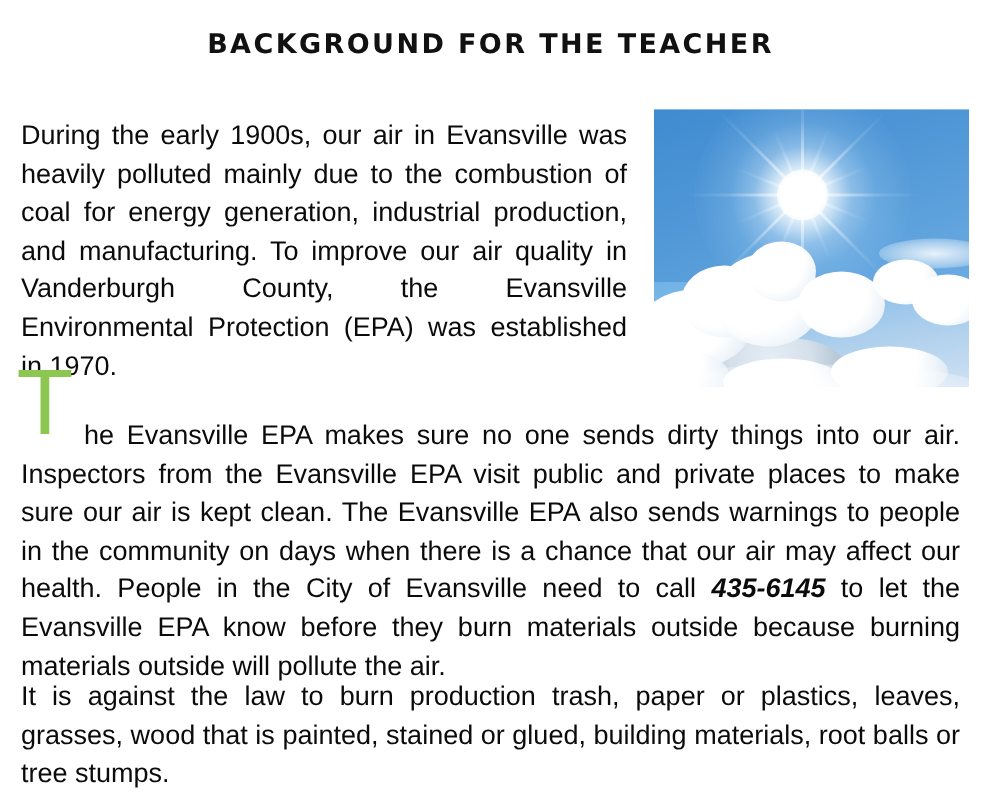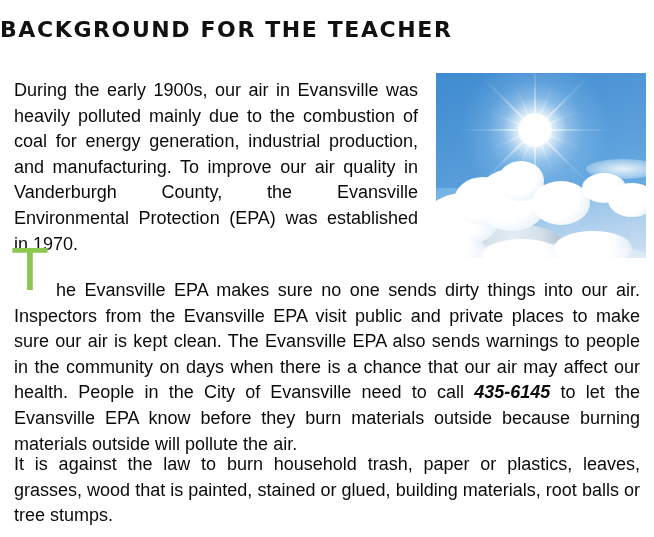--- a/index.html
+++ b/index.html
@@ -22,23 +22,24 @@
     height: 537px;
     box-sizing: border-box;
   }
 
   
   .title {
     position: absolute;
     left: 0;
     top: 17px;
     width: 654px;
+    text-align: center;
     font-family: "DejaVu Sans", sans-serif;
     font-weight: bold;
-    font-size: 22px;
+    font-size: 18px;
     letter-spacing: 1.6px;
     text-transform: uppercase;
     color: #111111;
     line-height: 26px;
     white-space: nowrap;
   }
 
   
   .sky-photo {
     position: absolute;
@@ -199,15 +200,15 @@
     <div class="cloud" style="left:118px; top:158px; width:78px; height:34px;"></div>
     <div class="cloud wisp" style="left:0px; top:170px; width:214px; height:26px;"></div>
   </div>
 
   <div class="para para-1">During the early 1900s, our air in Evansville was heavily polluted mainly due to the combustion of coal for energy generation, industrial production, and manufacturing. To improve our air quality in Vanderburgh County, the Evansville Environmental Protection (EPA) was established in 1970.</div>
 
   <div class="dropcap">T</div>
 
   <div class="para para-2"><span class="indent-spacer"></span><span>he Evansville EPA makes sure no one sends dirty things into our air. Inspectors from the Evansville EPA visit public and private places to make sure our air is kept clean. The Evansville EPA also sends warnings to people in the community on days when there is a chance that our air may affect our health. People in the City of Evansville need to call </span><span class="phone">435-6145</span><span> to let the Evansville EPA know before they burn materials outside because burning materials outside will pollute  the air.</span></div>
 
-  <div class="para para-3">It is against the law to burn household trash, paper or plastics, leaves, grasses, wood that is painted, stained or glued, building materials, root balls or tree stumps.</div>
+  <div class="para para-3">It is against the law to burn production trash, paper or plastics, leaves, grasses, wood that is painted, stained or glued, building materials, root balls or tree stumps.</div>
 
 </div>
 
 </body></html>

